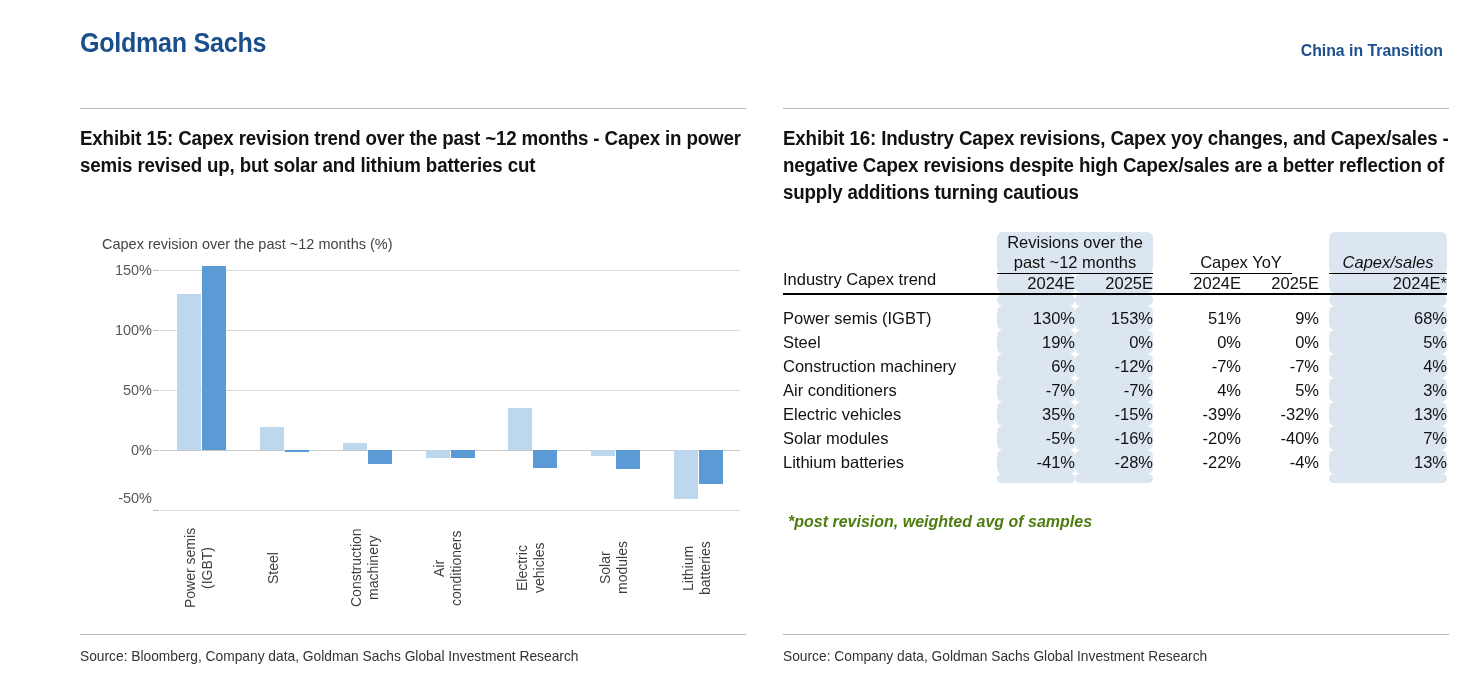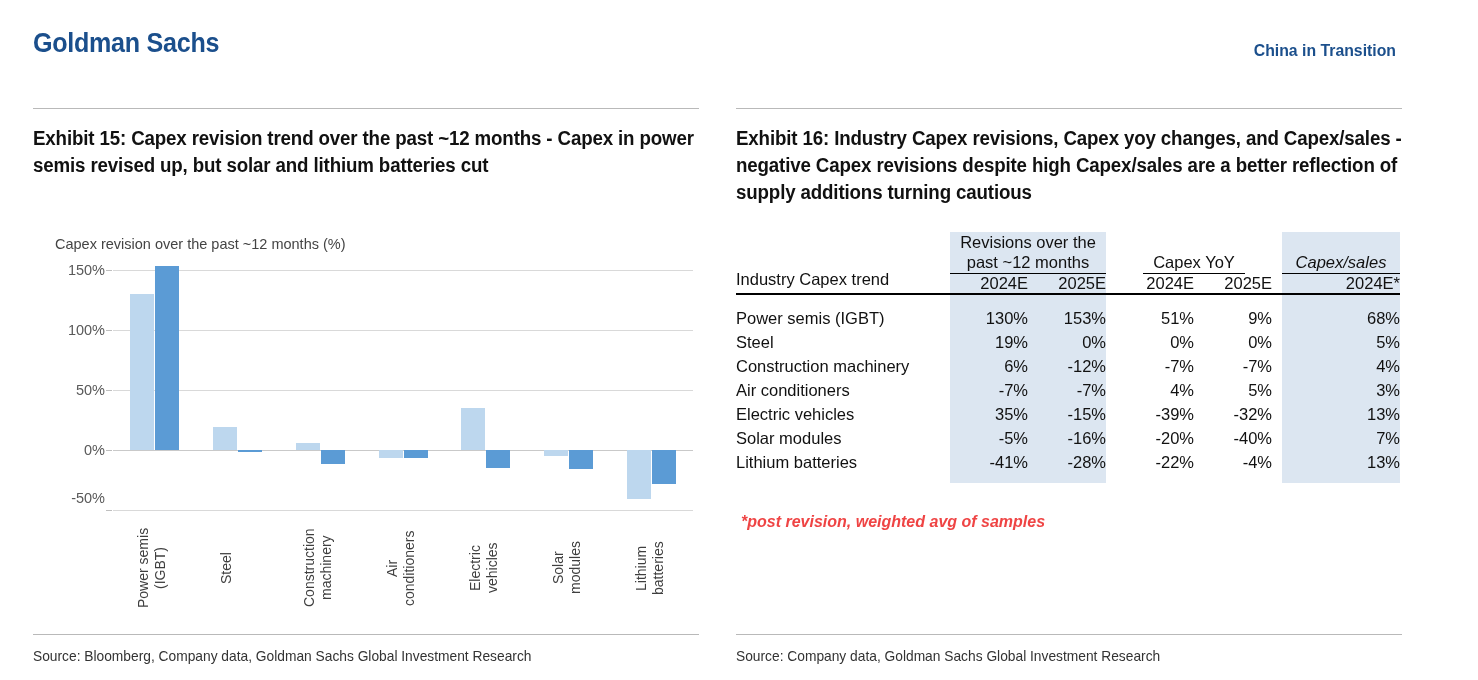--- a/index.html
+++ b/index.html
@@ -11,20 +11,21 @@
     height: 680px;
     background: #ffffff;
     font-family: "Liberation Sans", sans-serif;
     color: #000000;
     overflow: hidden;
   }
   .page {
     position: relative;
     width: 1344px;
     height: 680px;
+    margin-left: 47px;
   }
 
   
   .page-header {
     position: absolute;
     left: 33px;
     top: 28px;
     width: 1363px;
     height: 46px;
   }
@@ -219,21 +220,21 @@
   table.capex td, table.capex th {
     padding: 0;
     font-weight: normal;
     vertical-align: bottom;
   }
   .col-name  { width: 214px; }
   .col-num   { width: 78px;  }
   .col-gap   { width: 10px;  }
   .col-wide  { width: 118px; }
 
-  .shade { background: #dce6f1; }
+  .shade { background: #dce6f1; border-radius: 6px; }
 
   .hdr-group {
     text-align: center;
     font-size: 16.5px;
     line-height: 1.22;
     padding-bottom: 1px;
   }
   .hdr-underline {
     border-bottom: 1.6px solid #000;
     display: block;
@@ -261,21 +262,21 @@
   .cell-num   { text-align: right; padding-right: 6px; }
   .pad-row td { height: 9px; }
 
   .footnote {
     position: absolute;
     left: 741px;
     top: 513px;
     font-size: 16px;
     font-style: italic;
     font-weight: bold;
-    color: #ef4444;
+    color: #4d7c0f;
   }
 </style>
 </head>
 <body>
 
 <div class="page">
 
   <div class="page-header">
     <div class="brand">Goldman Sachs</div>
     <div class="header-right">China in Transition</div>

